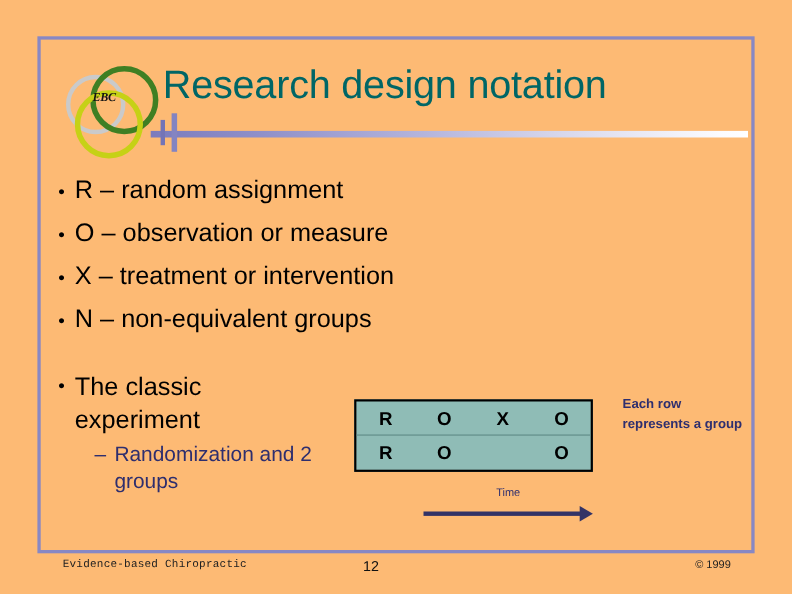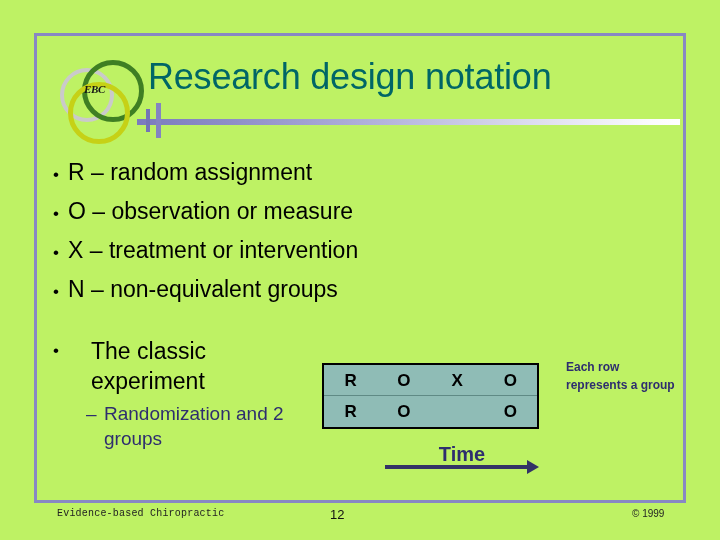--- a/index.html
+++ b/index.html
@@ -11,21 +11,21 @@
     height: 540px;
     background: #ffffff;
     font-family: "Liberation Sans", sans-serif;
     overflow: hidden;
   }
 
   #slide {
     position: relative;
     width: 720px;
     height: 540px;
-    background: #bef264;
+    background: #fdba74;
   }
 
   
   #slide-frame {
     position: absolute;
     left: 34px;
     top: 33px;
     width: 652px;
     height: 470px;
     border: 3px solid #8888c4;
@@ -149,21 +149,20 @@
     align-items: flex-start;
     font-size: 23px;
     color: #000000;
     line-height: 30px;
   }
   #classic-row .bullet-mark {
     line-height: 30px;
   }
   #classic-label {
     width: 180px;
-    margin-left: 23px;
   }
   #sub-bullet-row {
     display: flex;
     align-items: flex-start;
     margin-top: 5px;
     margin-left: 42px;
     font-size: 19px;
     color: #2e2e6e;
     line-height: 25px;
   }
@@ -203,22 +202,22 @@
     line-height: 31px;
   }
 
   
   #time-label {
     position: absolute;
     left: 386px;
     top: 443px;
     width: 152px;
     text-align: center;
-    font-size: 20px;
-    font-weight: bold;
+    font-size: 10px;
+    font-weight: normal;
     color: #2e2e6e;
   }
   #time-arrow-line {
     position: absolute;
     left: 385px;
     top: 465px;
     width: 146px;
     height: 4px;
     background: #333366;
   }

